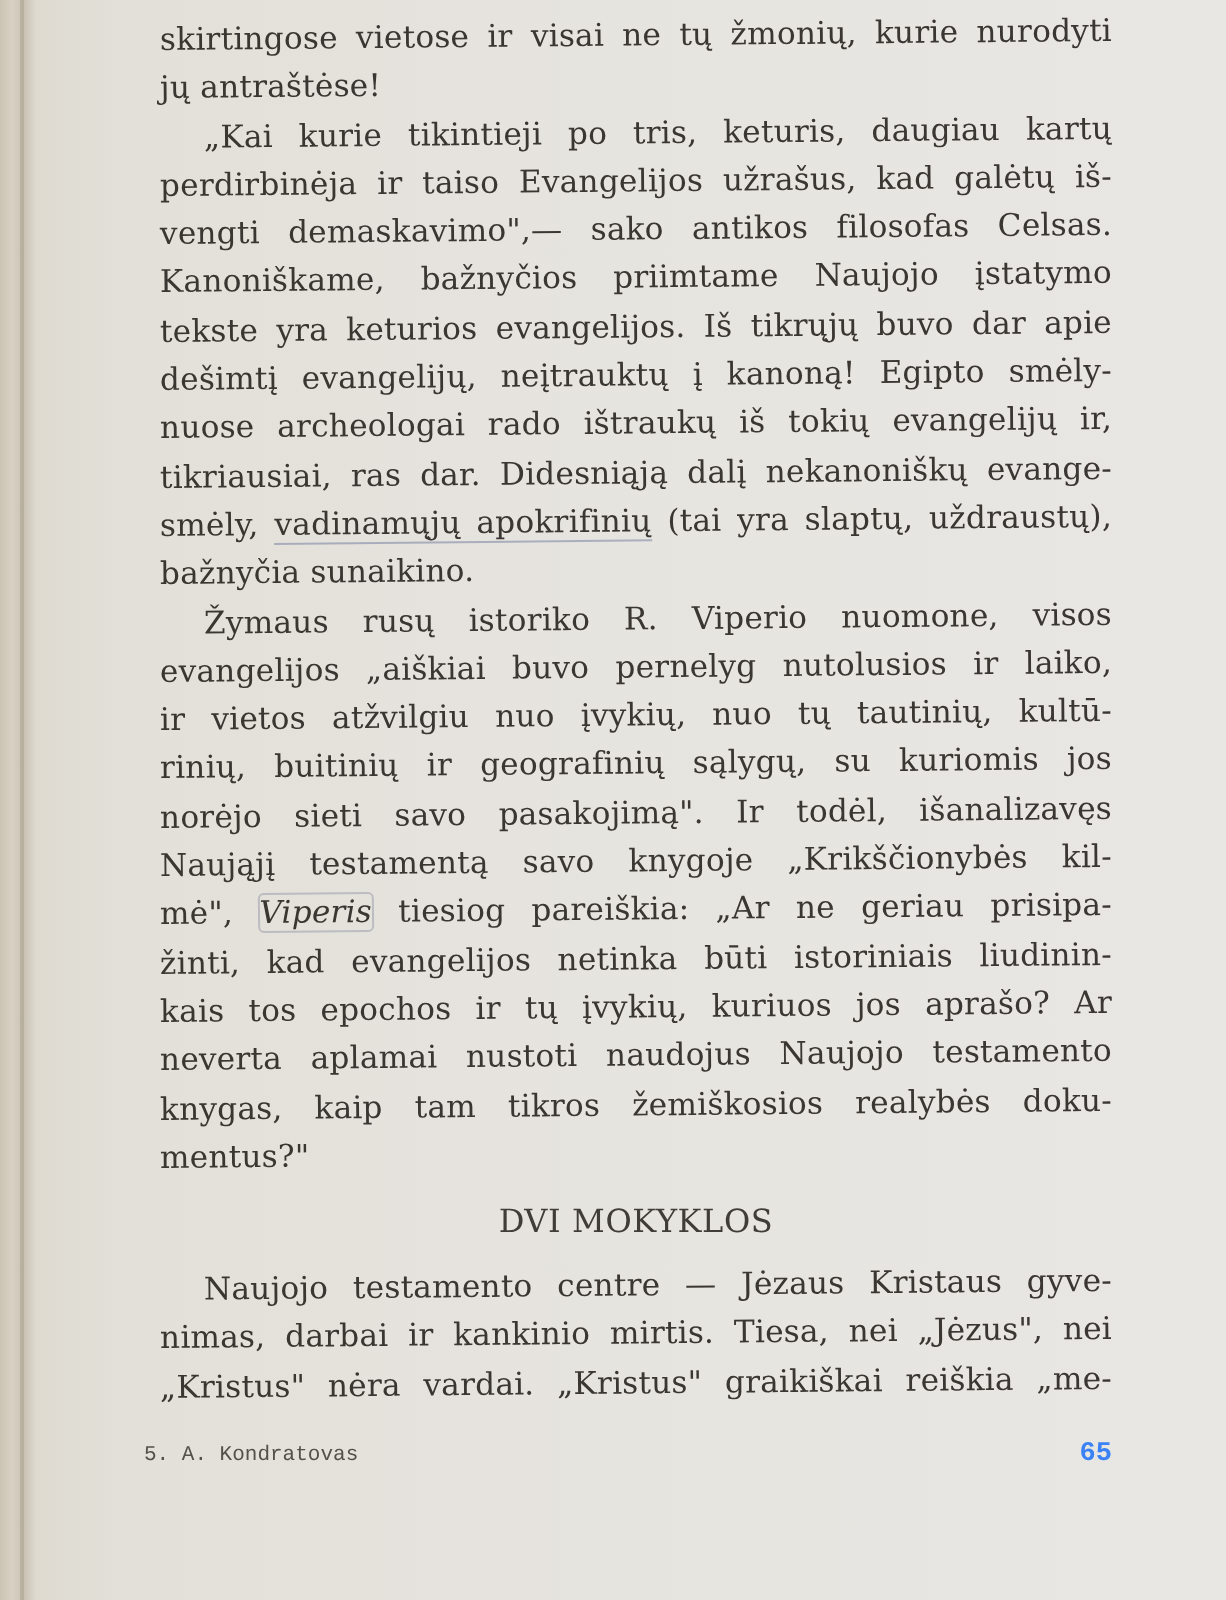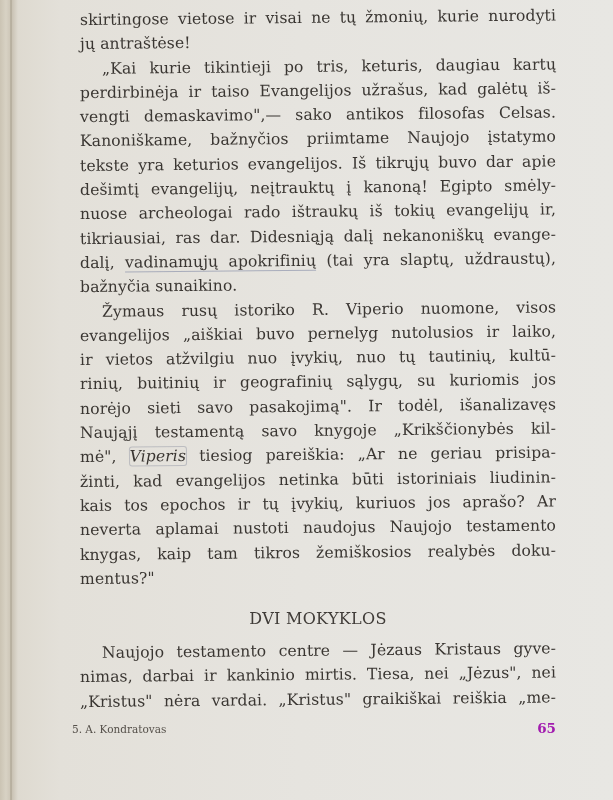--- a/index.html
+++ b/index.html
@@ -46,40 +46,41 @@
     .line.indent {
       padding-left: 22px;
     }
     .heading {
       height: 36px;
       line-height: 36px;
       font-size: 16px;
       text-align: center;
       letter-spacing: 0.3px;
       color: #403c38;
-      margin-top: 10px;
+      margin-top: 2px;
       margin-bottom: 4px;
     }
     .footer {
       position: absolute;
       left: 72px;
       top: 720px;
       width: 484px;
       display: flex;
       justify-content: space-between;
       align-items: baseline;
+      font-family: Liberation Mono, monospace;
     }
     .footer-author {
       font-size: 10.5px;
       color: #55504a;
     }
     .footer-page {
       font-size: 13.5px;
       font-weight: bold;
-      color: #a21caf;
+      color: #3b82f6;
     }
     .pencil-underline {
       border-bottom: 1px solid rgba(120, 130, 160, 0.55);
     }
     .pencil-box {
       outline: 1px solid rgba(140, 145, 160, 0.45);
       border-radius: 2px;
       font-style: italic;
     }
   </style>
@@ -93,21 +94,21 @@
   <div class="line last">jų antraštėse!</div>
   <div class="line indent">„Kai kurie tikintieji po tris, keturis, daugiau kartų</div>
   <div class="line">perdirbinėja ir taiso Evangelijos užrašus, kad galėtų iš-</div>
   <div class="line">vengti demaskavimo",— sako antikos filosofas Celsas.</div>
   <div class="line">Kanoniškame, bažnyčios priimtame Naujojo įstatymo</div>
   <div class="line">tekste yra keturios evangelijos. Iš tikrųjų buvo dar apie</div>
   <div class="line">dešimtį evangelijų, neįtrauktų į kanoną! Egipto smėly-</div>
   <div class="line">nuose archeologai rado ištraukų iš tokių evangelijų ir,</div>
   <div class="line">tikriausiai, ras dar. Didesniąją dalį nekanoniškų evange-</div>
 
-  <div class="line"><span>dalį, </span><span class="pencil-underline">vadinamųjų apokrifinių</span><span> (tai yra slaptų, uždraustų),</span></div>
+  <div class="line"><span>smėly, </span><span class="pencil-underline">vadinamųjų apokrifinių</span><span> (tai yra slaptų, uždraustų),</span></div>
 
   <div class="line last">bažnyčia sunaikino.</div>
   <div class="line indent">Žymaus rusų istoriko R. Viperio nuomone, visos</div>
   <div class="line">evangelijos „aiškiai buvo pernelyg nutolusios ir laiko,</div>
   <div class="line">ir vietos atžvilgiu nuo įvykių, nuo tų tautinių, kultū-</div>
   <div class="line">rinių, buitinių ir geografinių sąlygų, su kuriomis jos</div>
   <div class="line">norėjo sieti savo pasakojimą". Ir todėl, išanalizavęs</div>
   <div class="line">Naująjį testamentą savo knygoje „Krikščionybės kil-</div>
 
   <div class="line"><span>mė", </span><span class="pencil-box">Viperis</span><span> tiesiog pareiškia: „Ar ne geriau prisipa-</span></div>

